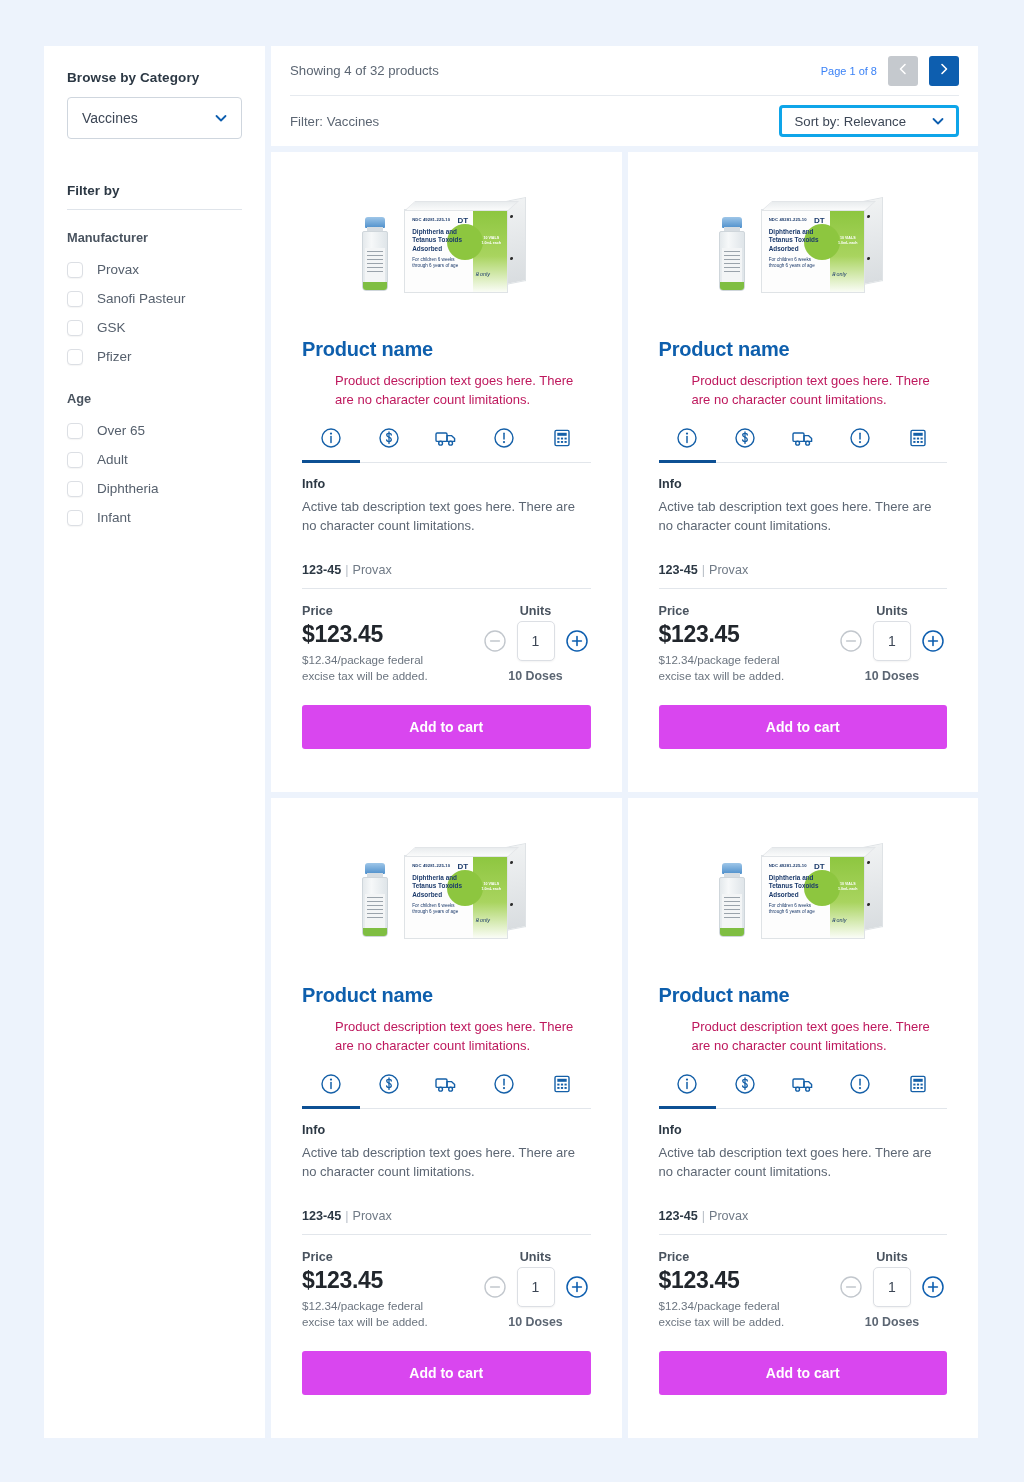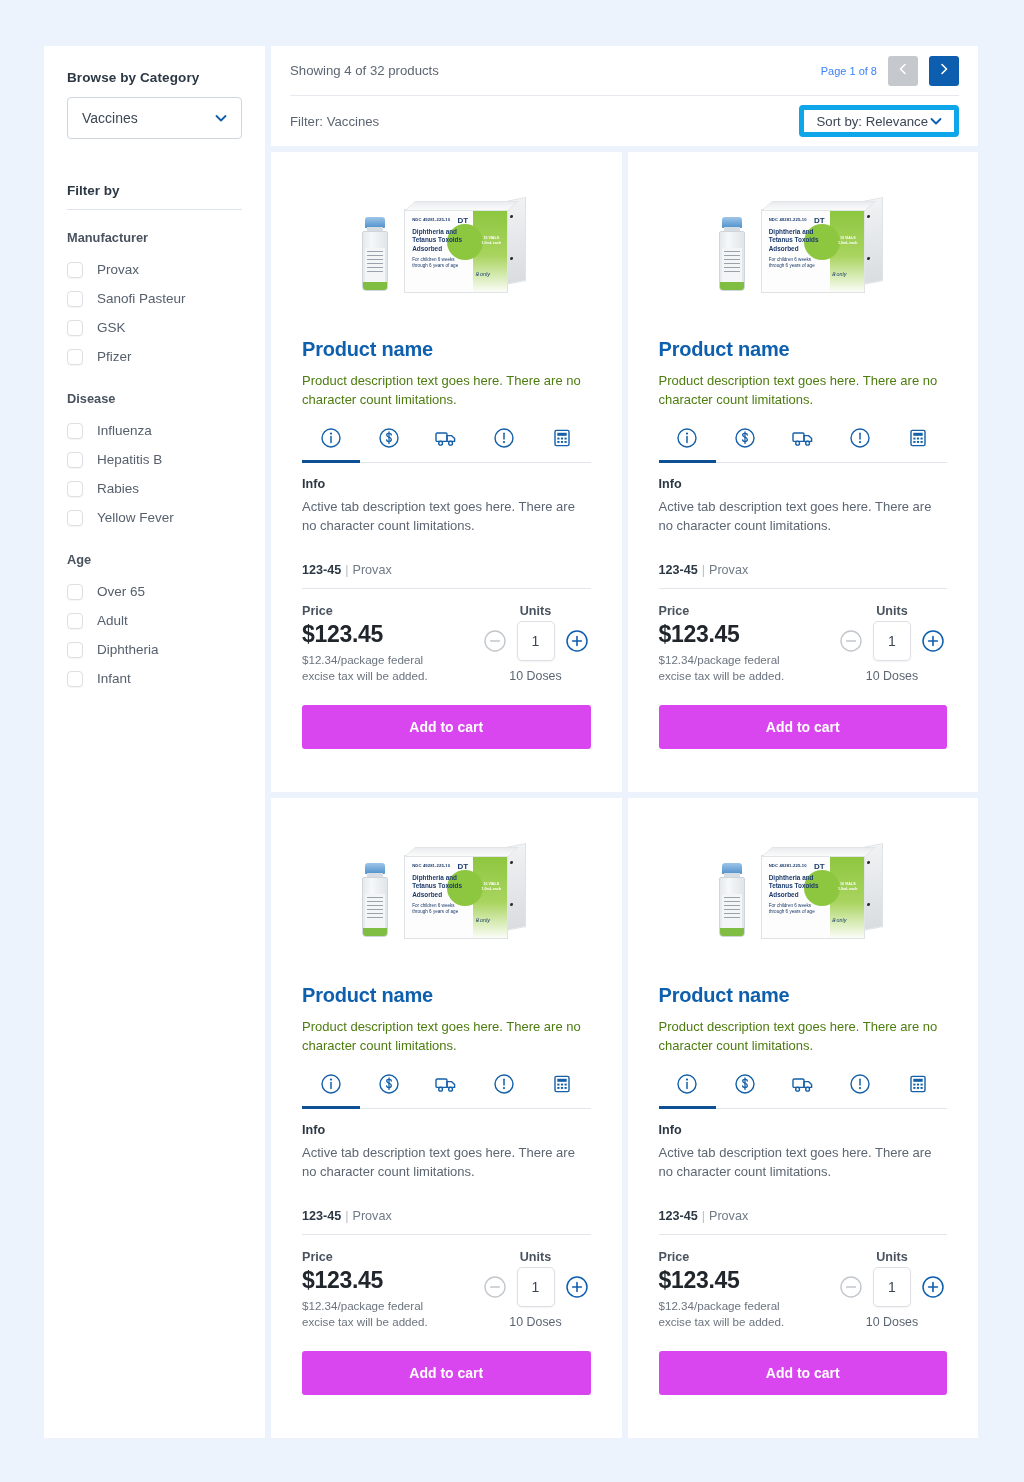--- a/index.html
+++ b/index.html
@@ -135,27 +135,27 @@
     display: flex; align-items: center; justify-content: center;
     cursor: pointer;
     border: none;
   }
   .pg-prev { background: #c5c9ce; }
   .pg-next { background: #0d5eaf; }
 
   .filter-text { font-size: 13.2px; color: #5c6673; }
 
   .sortbox {
-    border: 5px solid #0ea5e9;
+    border: 3px solid #0ea5e9;
     border-radius: 4px;
     height: 32px;
     display: flex;
     align-items: center;
     padding: 0 10px 0 13px;
-    gap: 0;
+    gap: 24px;
     cursor: pointer;
     background: #fff;
   }
   .sortbox span { font-size: 13.2px; color: #3c4655; }
 
   .grid {
     flex: 1;
     display: grid;
     grid-template-columns: 1fr 1fr;
     grid-template-rows: 1fr 1fr;
@@ -294,22 +294,23 @@
 
   .p-name {
     font-size: 20px;
     font-weight: bold;
     color: #0e5fad;
     letter-spacing: -.2px;
     margin-bottom: 11px;
   }
   .p-desc {
     font-size: 13px;
-    color: #4d7c0f;
+    color: #be185d;
     line-height: 18.5px;
+    margin-left: 33px;
   }
 
   .tabs {
     display: flex;
     margin-top: 18px;
     border-bottom: 1px solid #e2e6eb;
   }
   .tab {
     flex: 1;
     display: flex;
@@ -389,20 +390,21 @@
     border-radius: 5px;
     display: flex; align-items: center; justify-content: center;
     font-size: 14px; color: #3c4655;
     background: #fff;
     box-shadow: 0 1px 2px rgba(0,0,0,0.05);
   }
   .doses {
     font-size: 12.4px;
     color: #5c6673;
     margin-top: 8px;
+    font-weight: bold;
   }
 
   .add-btn {
     margin-top: 22px;
     height: 44px;
     background: #d946ef;
     color: #fff;
     border: none;
     border-radius: 3px;
     font-size: 14px;
@@ -444,39 +446,20 @@
       <label class="check-row">
         <span class="cbox"></span>
         <span class="check-label">GSK</span>
       </label>
       <label class="check-row">
         <span class="cbox"></span>
         <span class="check-label">Pfizer</span>
       </label>
     </div>
 
-    <div class="group">
-      <div class="group-title">Disease</div>
-      <label class="check-row">
-        <span class="cbox"></span>
-        <span class="check-label">Influenza</span>
-      </label>
-      <label class="check-row">
-        <span class="cbox"></span>
-        <span class="check-label">Hepatitis B</span>
-      </label>
-      <label class="check-row">
-        <span class="cbox"></span>
-        <span class="check-label">Rabies</span>
-      </label>
-      <label class="check-row">
-        <span class="cbox"></span>
-        <span class="check-label">Yellow Fever</span>
-      </label>
-    </div>
 
     <div class="group">
       <div class="group-title">Age</div>
       <label class="check-row">
         <span class="cbox"></span>
         <span class="check-label">Over 65</span>
       </label>
       <label class="check-row">
         <span class="cbox"></span>
         <span class="check-label">Adult</span>

